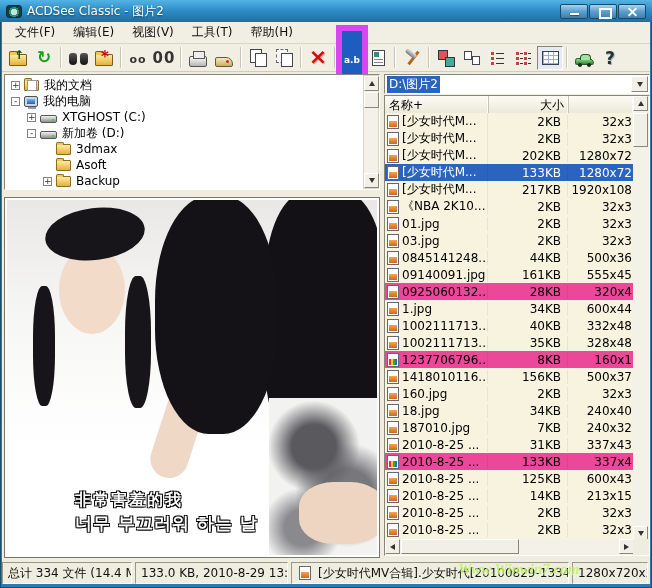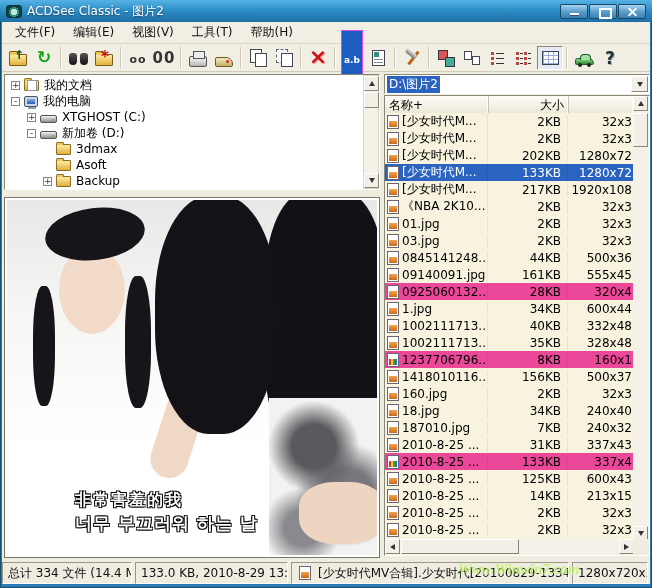--- a/index.html
+++ b/index.html
@@ -56,21 +56,21 @@
   .i-print-icon::before{content:"";position:absolute;top:-6px;left:3px;width:10px;height:6px;background:#eee;border:1px solid #555;}
   .i-acquire-icon{width:18px;height:10px;margin-top:8px;background:linear-gradient(#f2e9c8,#c5b264);
     border:1px solid #6b5b20;border-radius:2px 7px 2px 2px;}
   .i-acquire-icon::before{content:"";position:absolute;right:3px;top:2px;width:3px;height:3px;background:#d22;border-radius:50%;}
   .i-copy-icon,.i-paste-icon{width:16px;height:17px;}
   .i-copy-icon::before{content:"";position:absolute;left:0;top:0;width:10px;height:12px;background:#fff;border:1px solid #445;}
   .i-copy-icon::after{content:"";position:absolute;left:5px;top:4px;width:10px;height:12px;background:#fff;border:1px solid #445;}
   .i-paste-icon::before{content:"";position:absolute;left:0;top:0;width:10px;height:12px;background:#f6f6f6;border:1px dashed #667;}
   .i-paste-icon::after{content:"";position:absolute;left:5px;top:4px;width:10px;height:12px;background:#fff;border:1px solid #445;}
   .i-delete-icon .glyph{position:static;font-size:22px;color:#d01010;line-height:.8;text-shadow:1px 1px 0 #f99;}
-  .i-rename-icon{background:#1c5dbf;border:1px solid #d946ef;padding:17px 2px;}
+  .i-rename-icon{background:#1c5dbf;border:6px solid #d946ef;padding:17px 2px;}
   .i-rename-icon .glyph{position:static;font-size:9px;color:#fff;}
   .i-description-icon{width:13px;height:16px;background:#fff;border:1px solid #445;}
   .i-description-icon::before{content:"";position:absolute;left:1px;top:1px;width:5px;height:5px;background:#2e8f7a;}
   .i-description-icon::after{content:"";position:absolute;left:1px;top:8px;width:9px;height:6px;
     background:repeating-linear-gradient(#888 0 1px,transparent 1px 3px);}
   .i-tools-icon{width:19px;height:19px;}
   .i-tools-icon::before{content:"";position:absolute;left:9px;top:2px;width:3px;height:16px;background:#b5651d;transform:rotate(38deg);}
   .i-tools-icon::after{content:"";position:absolute;left:2px;top:3px;width:12px;height:5px;
     background:linear-gradient(#e8e8e8,#777);transform:rotate(38deg);border-radius:2px;}
   .i-view-thumbnails-icon{width:16px;height:16px;}

